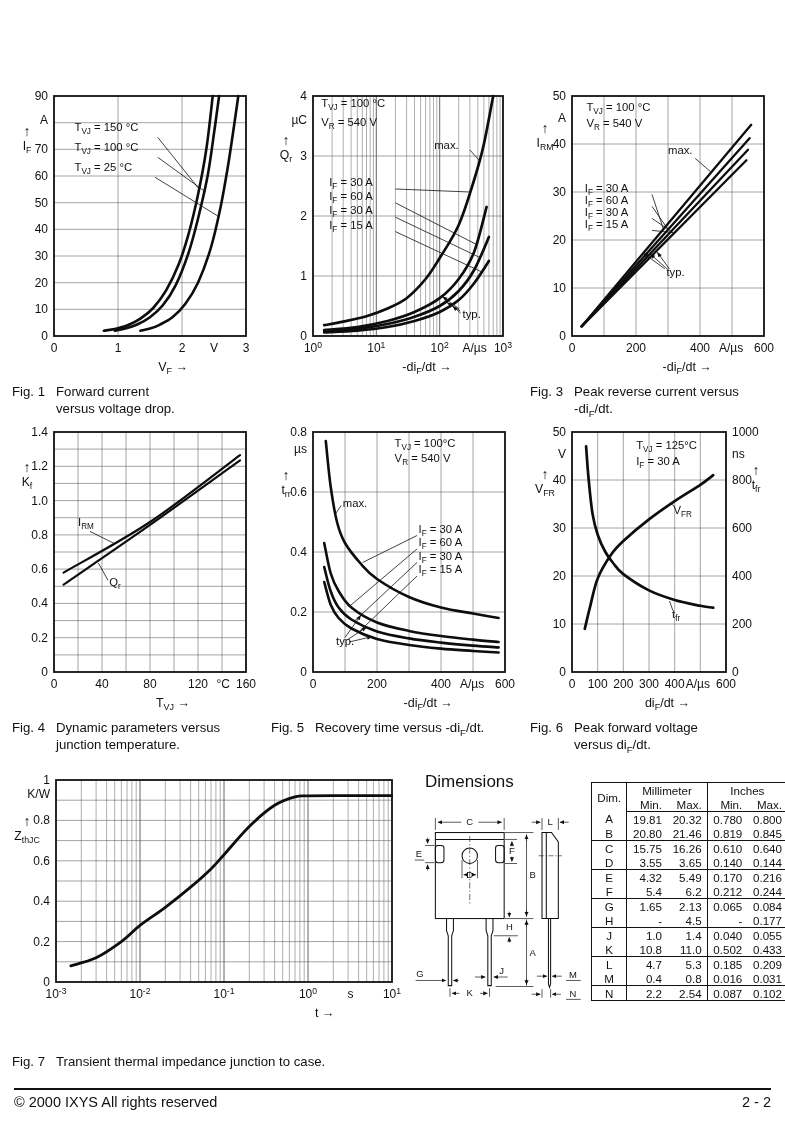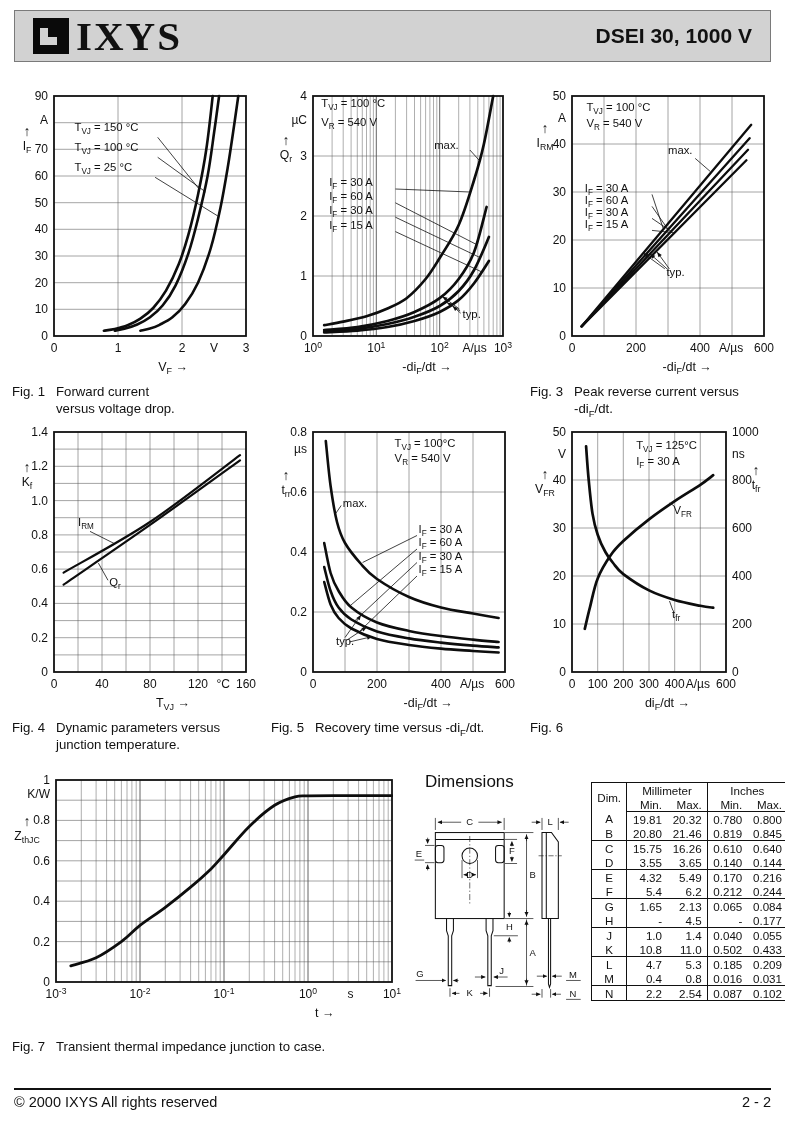--- a/index.html
+++ b/index.html
@@ -13,21 +13,21 @@
   .lm-b{position:absolute;left:15px;top:10px;width:9px;height:9px;background:#0a0a0a;}
   .logo-text{font-family:"Liberation Serif",serif;font-size:41px;font-weight:bold;letter-spacing:2px;line-height:1;}
   .part{font-size:21px;font-weight:bold;}
   
   .row{position:absolute;left:10px;display:flex;gap:11px;}
   .row1{top:84px;} .row2{top:420px;} .rowb{top:772px;}
   .fig{width:248px;}
   .figw{width:392px;}
   svg.chart{display:block;}
   .caption{margin-top:8px;font-size:13.2px;display:flex;padding-left:2px;line-height:1.25;}
-  .cap7{margin-top:17px;}
+  .cap7{margin-top:32px;}
   .fig-no{flex:none;width:44px;}
   .fig-text{white-space:pre-line;}
   sub,sup{font-size:72%;}
   
   .dims{display:flex;gap:6px;}
   .dims-left{width:172px;}
   .dims-title{font-size:17px;margin:0 0 6px 12px;font-weight:normal;}
   .dims-table-wrap{width:197px;margin-top:10px;}
   table.dt{border-collapse:collapse;border:1.5px solid #111;font-size:11.6px;width:100%;}
   table.dt th,table.dt td{padding:0.5px 5px;font-weight:normal;text-align:right;}
@@ -41,30 +41,20 @@
   table.dt tbody tr.g td{border-top:1.1px solid #111;}
   
   .foot-line{position:absolute;left:14px;right:14px;top:1088px;border-top:2.2px solid #111;}
   .foot{position:absolute;left:14px;right:14px;top:1094px;display:flex;justify-content:space-between;font-size:14.5px;}
 </style>
 </head>
 <body>
 
 <div class="page">
 
-  <div class="hdr">
-    <div class="logo">
-      <span class="logo-mark">
-          <span class="lm-w"></span>
-          <span class="lm-b"></span>
-        </span>
-      <span class="logo-text">IXYS</span>
-    </div>
-    <div class="part">DSEI 30, 1000 V</div>
-  </div>
 
   <div class="row row1">
     <div class="fig">
       <svg class="chart" viewBox="0 0 248 292" width="248" height="292">
           <g>
             <line x1="108.0" y1="12" x2="108.0" y2="252" stroke="#585858" stroke-width="0.55"></line>
             <line x1="172.0" y1="12" x2="172.0" y2="252" stroke="#585858" stroke-width="0.55"></line>
             <line x1="44" y1="225.3" x2="236" y2="225.3" stroke="#585858" stroke-width="0.55"></line>
             <line x1="44" y1="198.7" x2="236" y2="198.7" stroke="#585858" stroke-width="0.55"></line>
             <line x1="44" y1="172.0" x2="236" y2="172.0" stroke="#585858" stroke-width="0.55"></line>
@@ -465,20 +455,22 @@
           </g>
           <g>
             <text x="108.16666666666667" y="28.799999999999983" font-size="11.3" text-anchor="start" fill="#111"><tspan dy="0">T</tspan><tspan dy="3" font-size="8.136000000000001">VJ</tspan><tspan dy="-3"> = 125°C</tspan></text>
             <text x="108.16666666666667" y="44.639999999999986" font-size="11.3" text-anchor="start" fill="#111"><tspan dy="0">I</tspan><tspan dy="3" font-size="8.136000000000001">F</tspan><tspan dy="-3">  =  30  A</tspan></text>
             <text x="145.38333333333333" y="93.6" font-size="11.3" text-anchor="start" fill="#111"><tspan dy="0">V</tspan><tspan dy="3" font-size="8.136000000000001">FR</tspan></text>
             <text x="144.10000000000002" y="197.76" font-size="11.3" text-anchor="start" fill="#111"><tspan dy="0">t</tspan><tspan dy="3" font-size="8.136000000000001">fr</tspan></text>
           </g>
         </svg>
       <div class="caption">
         <span class="fig-no">Fig. 6</span>
+        <span class="fig-text">Peak forward voltage
+versus di<sub>F</sub>/dt.</span>
       </div>
     </div>
   </div>
 
   <div class="row rowb">
     <div class="figw">
       <svg class="chart" viewBox="0 0 392 250" width="392" height="250">
           <g>
             <line x1="71.3" y1="8" x2="71.3" y2="210" stroke="#6d6d6d" stroke-width="0.55"></line>
             <line x1="86.1" y1="8" x2="86.1" y2="210" stroke="#6d6d6d" stroke-width="0.55"></line>

